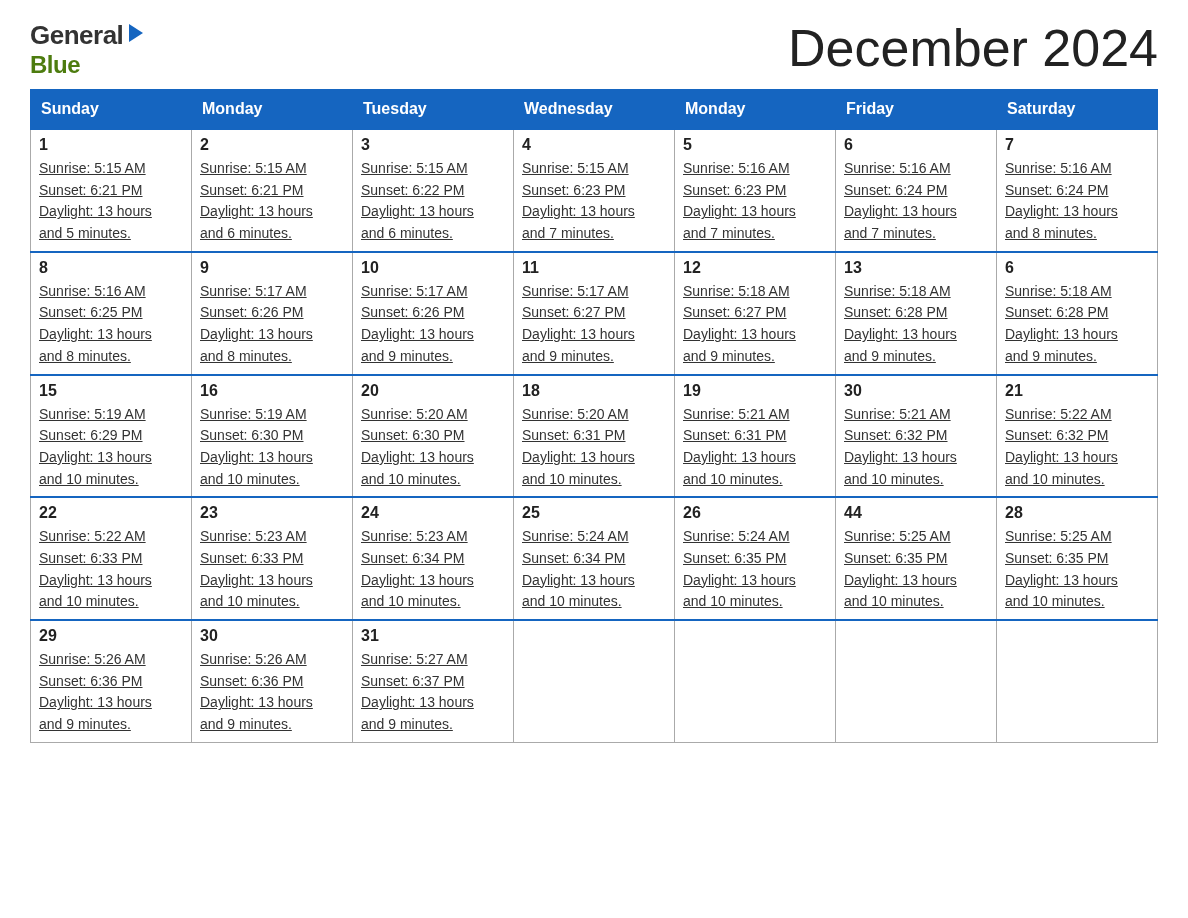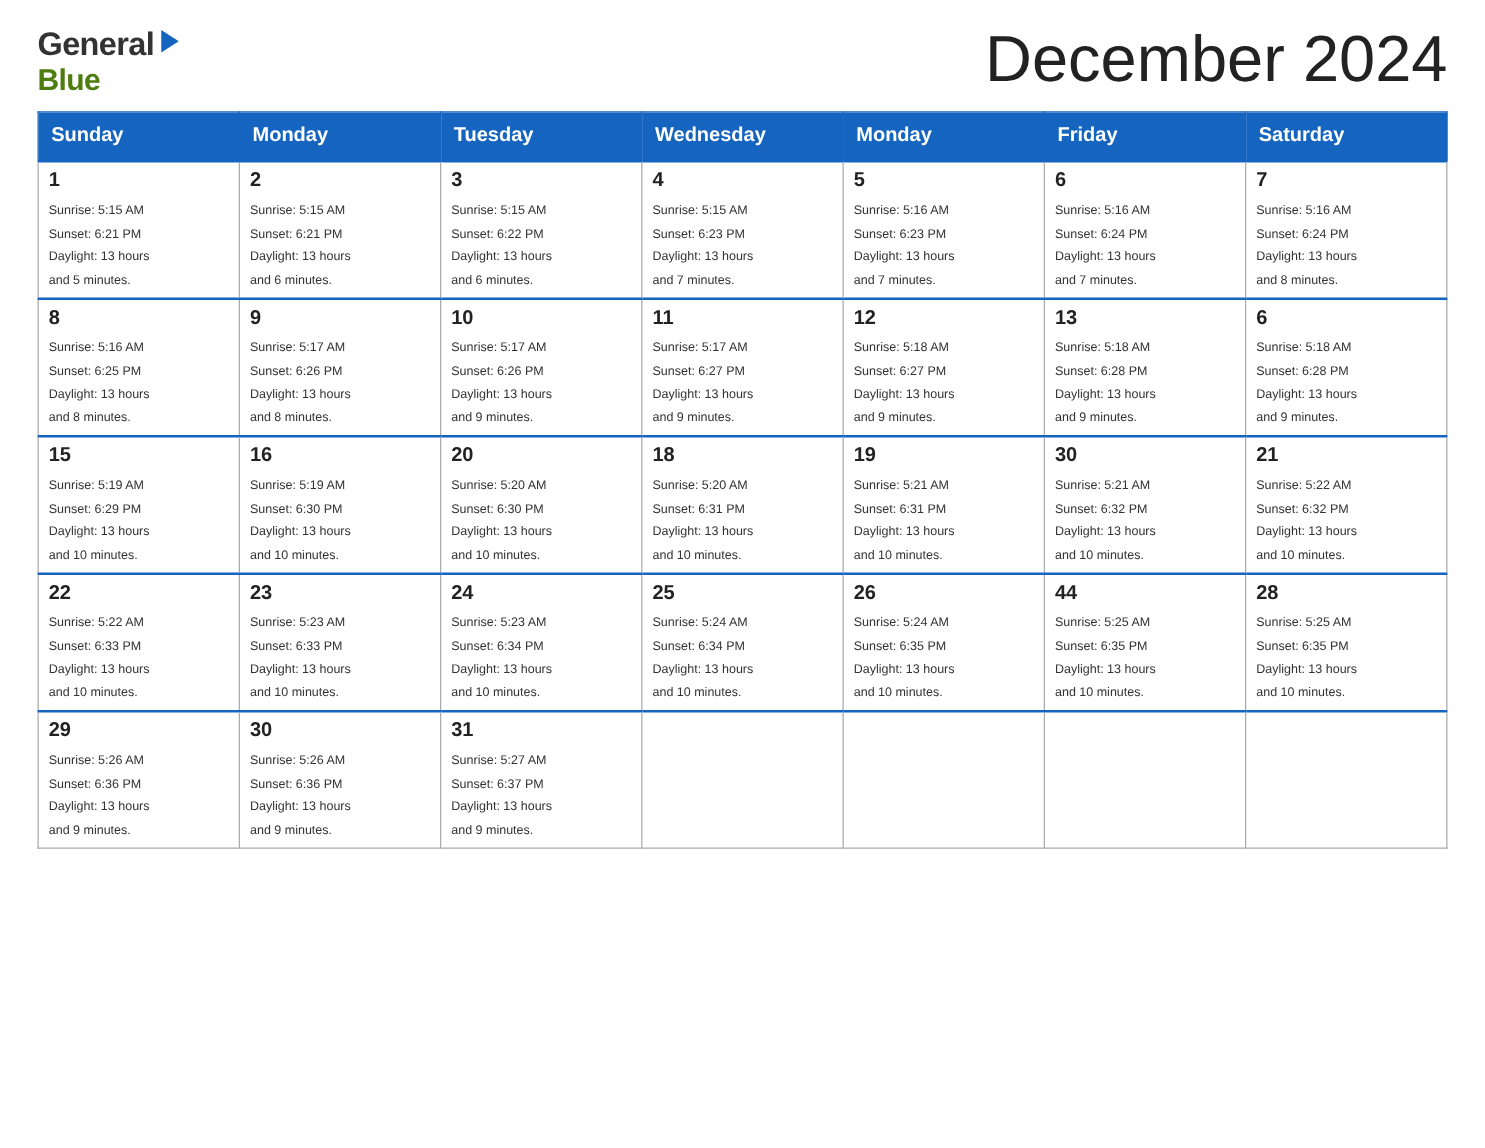--- a/index.html
+++ b/index.html
@@ -74,23 +74,24 @@
       min-height: 120px;
     }
     .day-num {
       font-size: 16px;
       font-weight: bold;
       color: #222;
       display: block;
       margin-bottom: 4px;
     }
     .day-info {
-      font-size: 10px;
+      font-size: 14px;
       color: #333;
       line-height: 1.55;
+      text-decoration: underline;
     }
     td.empty {
       background: #fff;
       border-top: 2px solid #1565c0;
     }
     tr td {
       background: #fff;
     }
   </style>
 </head>

